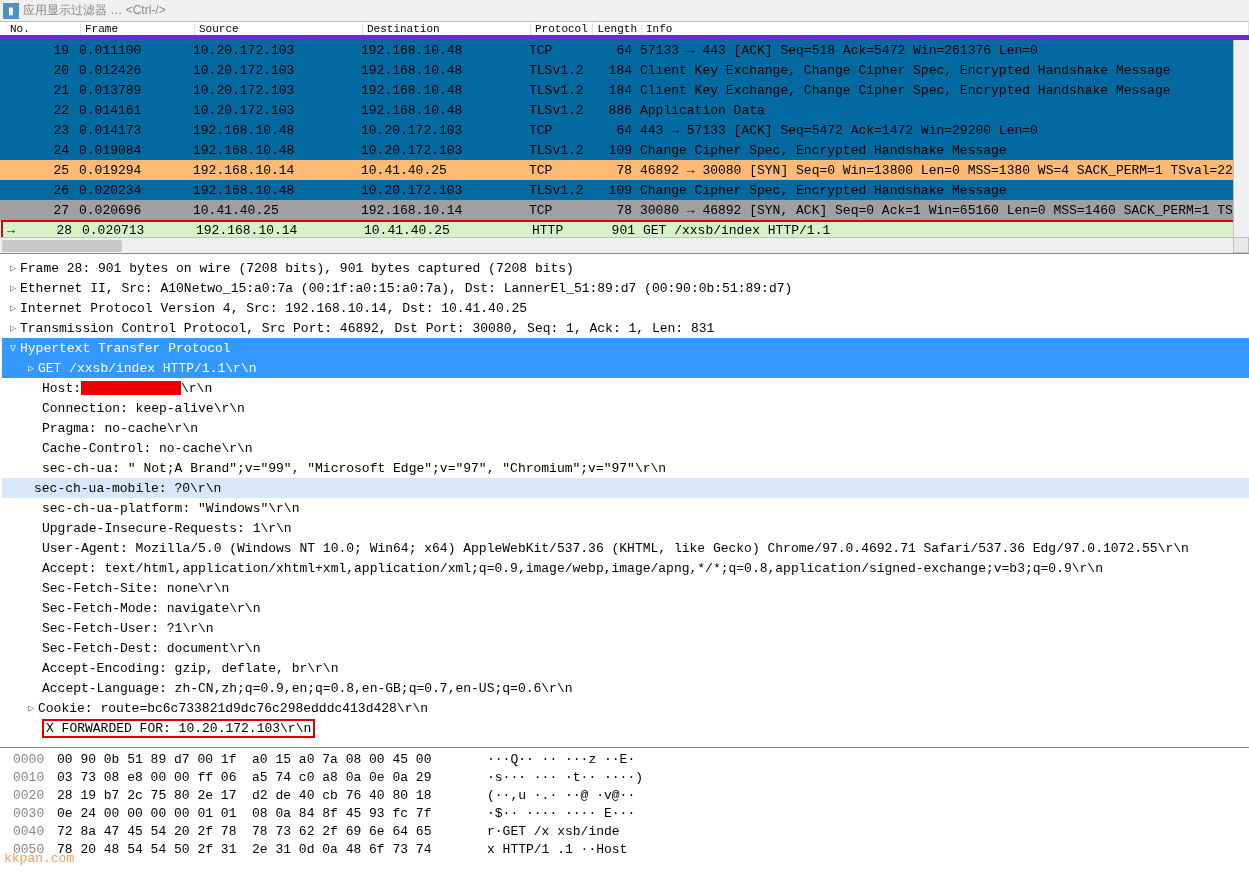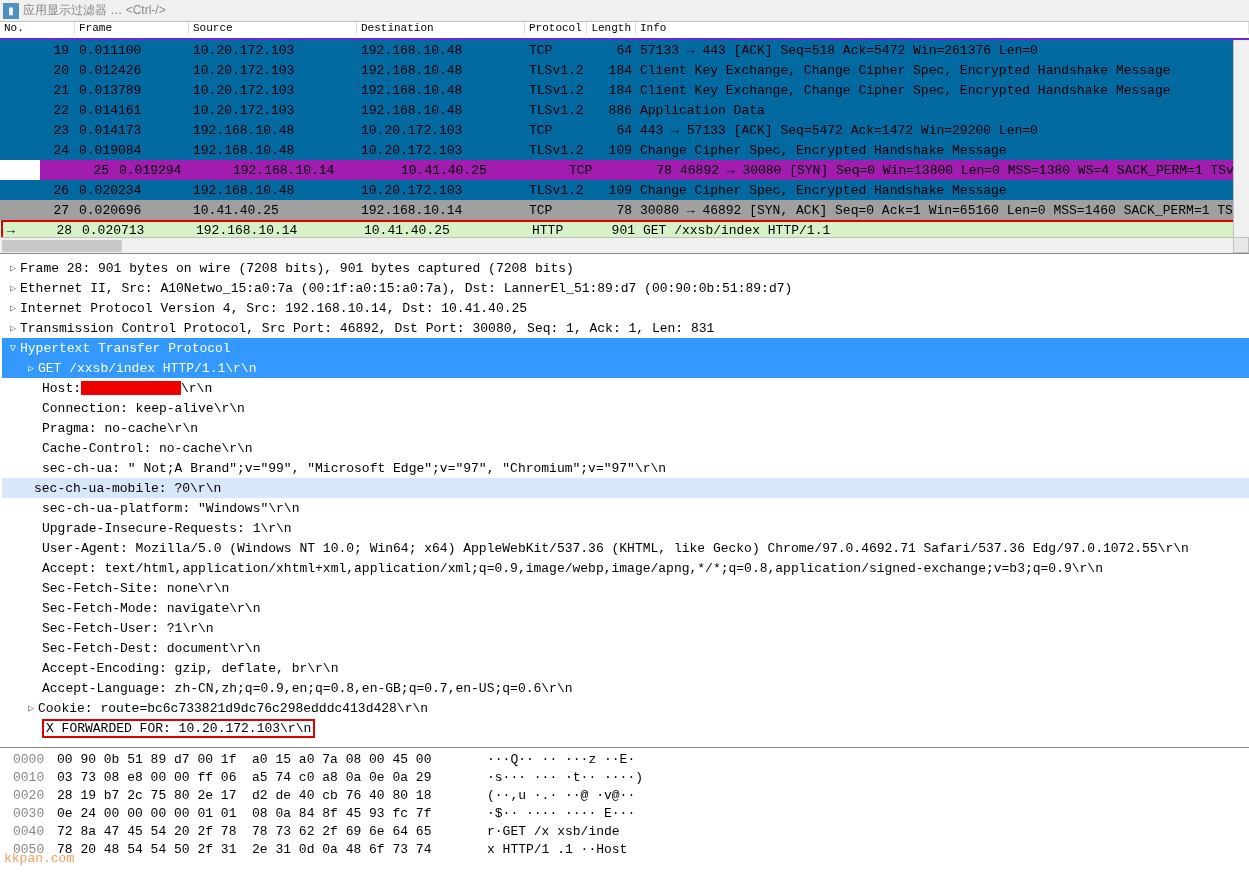--- a/index.html
+++ b/index.html
@@ -2,28 +2,28 @@
 <html><head>
 <meta charset="utf-8">
 <style>
 * { margin:0; padding:0; box-sizing:border-box; }
 body { font-family:"Microsoft YaHei",Tahoma,sans-serif; font-size:12px; background:#fff; color:#000; overflow:hidden; }
 .mono { font-family:Consolas,"Courier New",monospace; font-size:13px; }
 .filter-bar { display:flex; align-items:center; height:22px; border-bottom:1px solid #c0c0c0; background:#f0f0f0; padding:0 3px; }
 .filter-icon { width:16px; height:16px; display:inline-flex; align-items:center; justify-content:center; background:#5090c0; color:#fff; font-size:10px; margin-right:4px;}
 .filter-text { color:#888; font-size:12px; }
 .packet-pane { height:232px; overflow:hidden; border-bottom:1px solid #888; position:relative;}
-.packet-header { display:flex; background:#fff; border-bottom:2px solid #6d28d9; height:18px; align-items:flex-start; }
+.packet-header { display:flex; background:#fff; border-bottom:5px solid #6d28d9; height:18px; align-items:flex-end;padding-left:6px; }
 .packet-header > div { border-right:1px solid #e0e0e0; padding:0 4px; font-size:11px;}
 .col-no{width:75px;} .col-time{width:114px;} .col-src{width:168px;} .col-dst{width:168px;} .col-proto{width:62px;} .col-len{width:49px;text-align:right;} .col-info{flex:1;}
 .packet-row { display:flex; height:20px; align-items:center; white-space:nowrap;}
 .packet-row > div { padding:0 4px; font-size:13px; overflow:hidden;}
 .packet-row .col-no{text-align:right; padding-right:6px;}
 .bg-purple{background:#0369a1;}
-.bg-gray{background:#a21caf;margin-left:40px;}
+.bg-gray{background:#fdba74;}
 .bg-darkgray{background:#a0a0a0;}
 .bg-green{background:#d6f2c6;}
 .redbox{border:2px solid #d00; margin:0 1px;}
 .sb-corner{position:absolute;bottom:0;right:0;width:16px;height:16px;background:#e8e8e8;border:1px solid #c0c0c0;}
 .sb-v{position:absolute;top:18px;right:0;bottom:16px;width:16px;background:#f0f0f0;border-left:1px solid #c0c0c0;}
 .sb-h{position:absolute;left:0;right:16px;bottom:0;height:16px;background:#f0f0f0;border-top:1px solid #c0c0c0;display:flex;align-items:center;}
 .sb-h .thumb{width:120px;height:12px;background:#c8c8c8;margin-left:2px;border-radius:2px;}
 .detail-pane{height:494px; overflow:hidden; border-bottom:1px solid #888; position:relative; padding:4px 0 0 2px;}
 .tree-row{display:flex;align-items:center;height:20px;padding-left:4px;}
 .tree-row.sel{background:#3399ff;color:#fff;}

